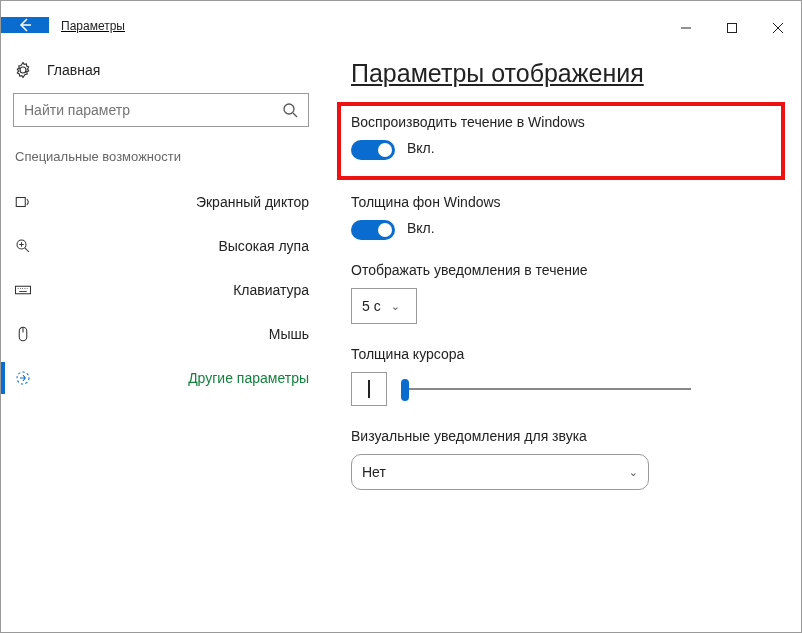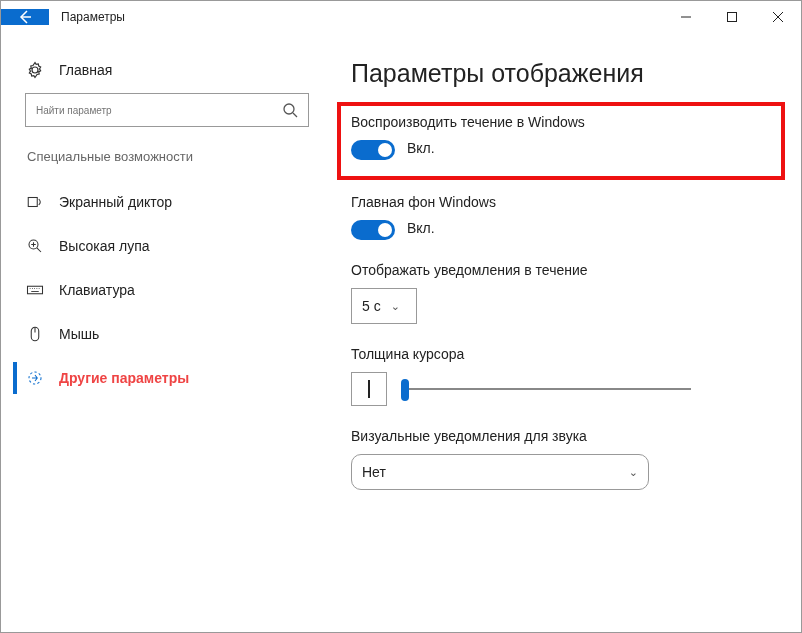--- a/index.html
+++ b/index.html
@@ -1,44 +1,44 @@
 <!DOCTYPE html>
 <html><head>
 <meta charset="utf-8">
 <style>
 * { box-sizing: border-box; margin: 0; padding: 0; font-family: "Segoe UI", Tahoma, sans-serif; }
 body { background: #fff; width: 802px; height: 633px; overflow: hidden; border: 1px solid #999; position: relative; }
 
-.titlebar { height: 32px; display: flex; align-items: center; }
+.titlebar { height: 32px; display: flex; align-items: flex-end; text-decoration: underline; }
 .back-btn { width: 48px; background: #0a6cce; display: flex; align-items: center; justify-content: center; color: #fff; }
 .title-text { flex: 1; display: flex; align-items: center; padding-left: 12px; font-size: 12px; color: #222; }
 .win-controls { display: flex; }
 .win-btn { width: 46px; display: flex; align-items: center; justify-content: center; color: #222; }
 
 .content { display: flex; height: calc(100% - 32px); }
-.sidebar { width: 320px; padding: 20px 12px 0 24px; }
+.sidebar { width: 320px; padding: 20px 12px 0 12px; }
 .home-row { display: flex; align-items: center; padding: 8px 0 14px 0; }
 .home-icon { width: 20px; display: flex; justify-content: center; margin-right: 14px; color: #333; }
 .home-label { font-size: 14px; color: #222; }
 
 .search-box { border: 1px solid #999; height: 34px; display: flex; align-items: center; padding: 0 10px; margin-bottom: 22px; }
-.search-input { flex: 1; border: none; outline: none; font-size: 10px; color: #666; background: transparent; }
+.search-input { flex: 1; border: none; outline: none; font-size: 14px; color: #666; background: transparent; }
 .search-icon { color: #555; }
 
 .section-label { font-size: 13px; color: #666; margin-bottom: 16px; padding-left: 2px; }
 
-.nav-item { display: flex; align-items: center; height: 44px; padding-left: 0; position: relative; cursor: default; }
+.nav-item { display: flex; align-items: center; height: 44px; padding-left: 0; position: relative; cursor: default; justify-content: space-between; }
 .nav-item .icon { width: 20px; display: flex; justify-content: center; margin-right: 14px; color: #333; }
 .nav-item .label { font-size: 14px; color: #222; }
-.nav-item.active .label { color: #ef4444; font-weight: bold; }
+.nav-item.active .label { color: #15803d; }
 .nav-item.active .icon { color: #0a6cce; }
 .nav-item.active::before { content: ""; position: absolute; left: -12px; top: 6px; bottom: 6px; width: 4px; background: #0a6cce; }
 
 .main { flex: 1; padding: 26px 30px 0 30px; }
-.page-title { font-size: 25px; font-weight: 400; color: #222; margin-bottom: 26px; }
+.page-title { font-size: 25px; font-weight: 400; color: #222; margin-bottom: 26px; text-decoration: underline; }
 
 .highlight-red { border: 4px solid #e11; padding: 8px 10px 10px 10px; margin: -12px -14px 14px -14px; }
 
 .setting { margin-bottom: 22px; }
 .setting-label { font-size: 14px; color: #222; margin-bottom: 10px; }
 .toggle-row { display: flex; }
 .toggle { width: 44px; height: 20px; border-radius: 10px; background: #0a6cce; position: relative; margin-right: 12px; }
 .toggle::after { content: ""; position: absolute; right: 3px; top: 3px; width: 14px; height: 14px; border-radius: 50%; background: #fff; }
 .toggle-state { font-size: 14px; color: #222; }
 
@@ -162,21 +162,21 @@
       <div class="setting" style="margin-bottom:6px">
         <div class="setting-label">Воспроизводить течение в Windows</div>
         <div class="toggle-row">
           <div class="toggle"></div>
           <span class="toggle-state">Вкл.</span>
         </div>
       </div>
     </div>
 
     <div class="setting">
-      <div class="setting-label">Главная фон Windows</div>
+      <div class="setting-label">Толщина фон Windows</div>
       <div class="toggle-row">
         <div class="toggle"></div>
         <span class="toggle-state">Вкл.</span>
       </div>
     </div>
 
     <div class="setting">
       <div class="setting-label">Отображать уведомления в течение</div>
       <div class="select-box">
         <span>5 с</span>

